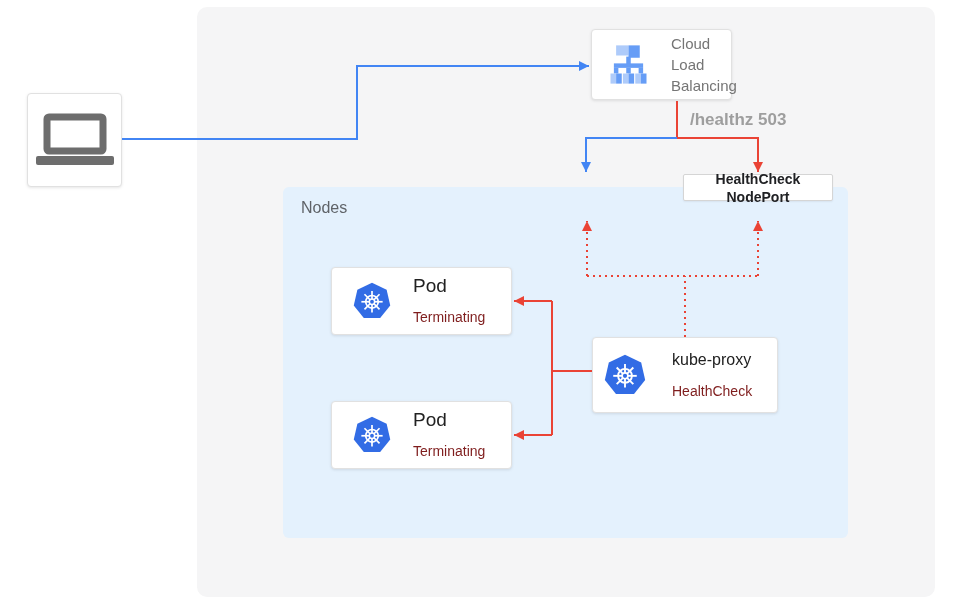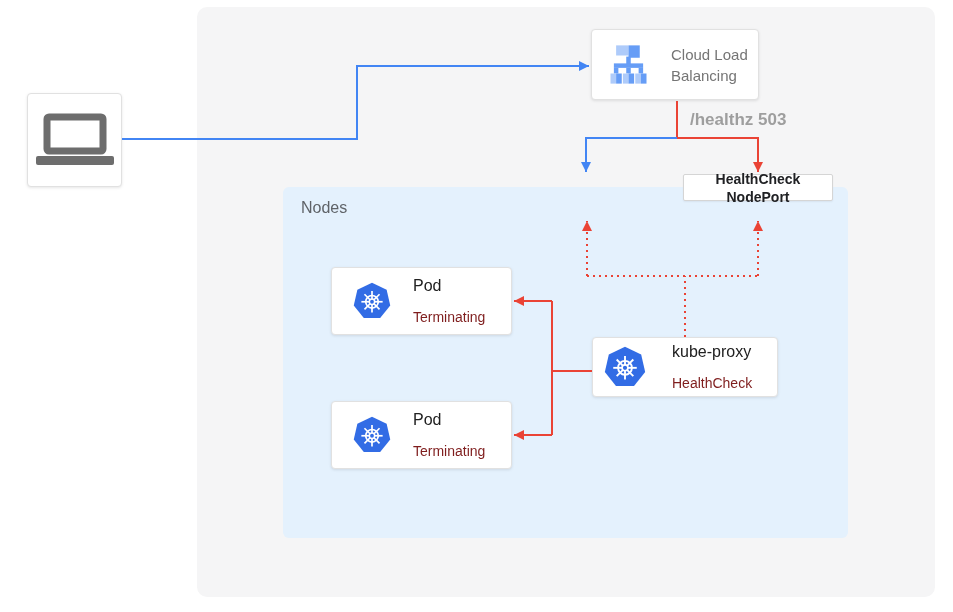--- a/index.html
+++ b/index.html
@@ -12,40 +12,40 @@
   .nodes{position:absolute;left:283px;top:187px;width:565px;height:351px;
          background:var(--nodes-bg,#e4f1fd);border-radius:6px;}
   .nodes-label{position:absolute;left:301px;top:199px;font-size:16px;color:#5f6368;}
 
   .card{position:absolute;background:#fff;border:1px solid #e1e1e1;border-radius:4px;
         box-shadow:0 1px 3px rgba(0,0,0,0.10);box-sizing:border-box;}
 
   .client-card{left:27px;top:93px;width:95px;height:94px;
                display:flex;align-items:center;justify-content:center;}
 
-  .clb-card{left:591px;top:29px;width:168px;height:71px;
+  .clb-card{left:591px;top:29px;width:141px;height:71px;
             display:flex;align-items:center;padding-left:14px;}
   .clb-icon{flex:0 0 auto;margin-right:20px;}
   .clb-label{color:#757575;font-size:15px;line-height:21px;width:94px;}
 
   .healthz{position:absolute;left:690px;top:110px;font-size:17px;font-weight:bold;color:#9e9e9e;}
 
   .port-box{position:absolute;background:#fff;border:1px solid #d5d5d5;border-radius:2px;
             display:flex;align-items:center;justify-content:center;text-align:center;
             font-weight:bold;color:#202124;box-shadow:0 1px 2px rgba(0,0,0,0.06);box-sizing:border-box;}
   .nodeport{left:512px;top:174px;width:148px;height:44px;font-size:15px;}
   .healthcheck{left:683px;top:174px;width:150px;height:27px;font-size:14px;line-height:18px;padding:0 14px;}
 
   .entity-card{display:flex;align-items:center;}
   .pod-card{left:331px;width:181px;height:68px;padding-left:21px;}
   .pod1{top:267px;} .pod2{top:401px;}
   .pod-icon{flex:0 0 auto;margin-right:22px;}
-  .kp-card{left:592px;top:337px;width:186px;height:60px;padding-left:11px;}
+  .kp-card{left:592px;top:337px;width:186px;height:76px;padding-left:11px;}
   .kp-icon{flex:0 0 auto;margin-right:26px;}
-  .entity-title{font-size:16px;color:#212121;line-height:20px;}
+  .entity-title{font-size:19px;color:#212121;line-height:20px;}
   .kp-title{font-size:16px;}
   .entity-sub{font-size:14px;color:#7f1d1d;line-height:19px;margin-top:12px;}
 
   svg.overlay{position:absolute;left:0;top:0;z-index:20;pointer-events:none;}
   .line-blue{stroke:var(--accent-blue,#4285f4);stroke-width:2;fill:none;}
   .line-red{stroke:var(--accent-red,#ea4335);stroke-width:2;fill:none;}
   .line-dotted{stroke-dasharray:2 4;}
   .fill-blue{fill:var(--accent-blue,#4285f4);}
   .fill-red{fill:var(--accent-red,#ea4335);}
 

